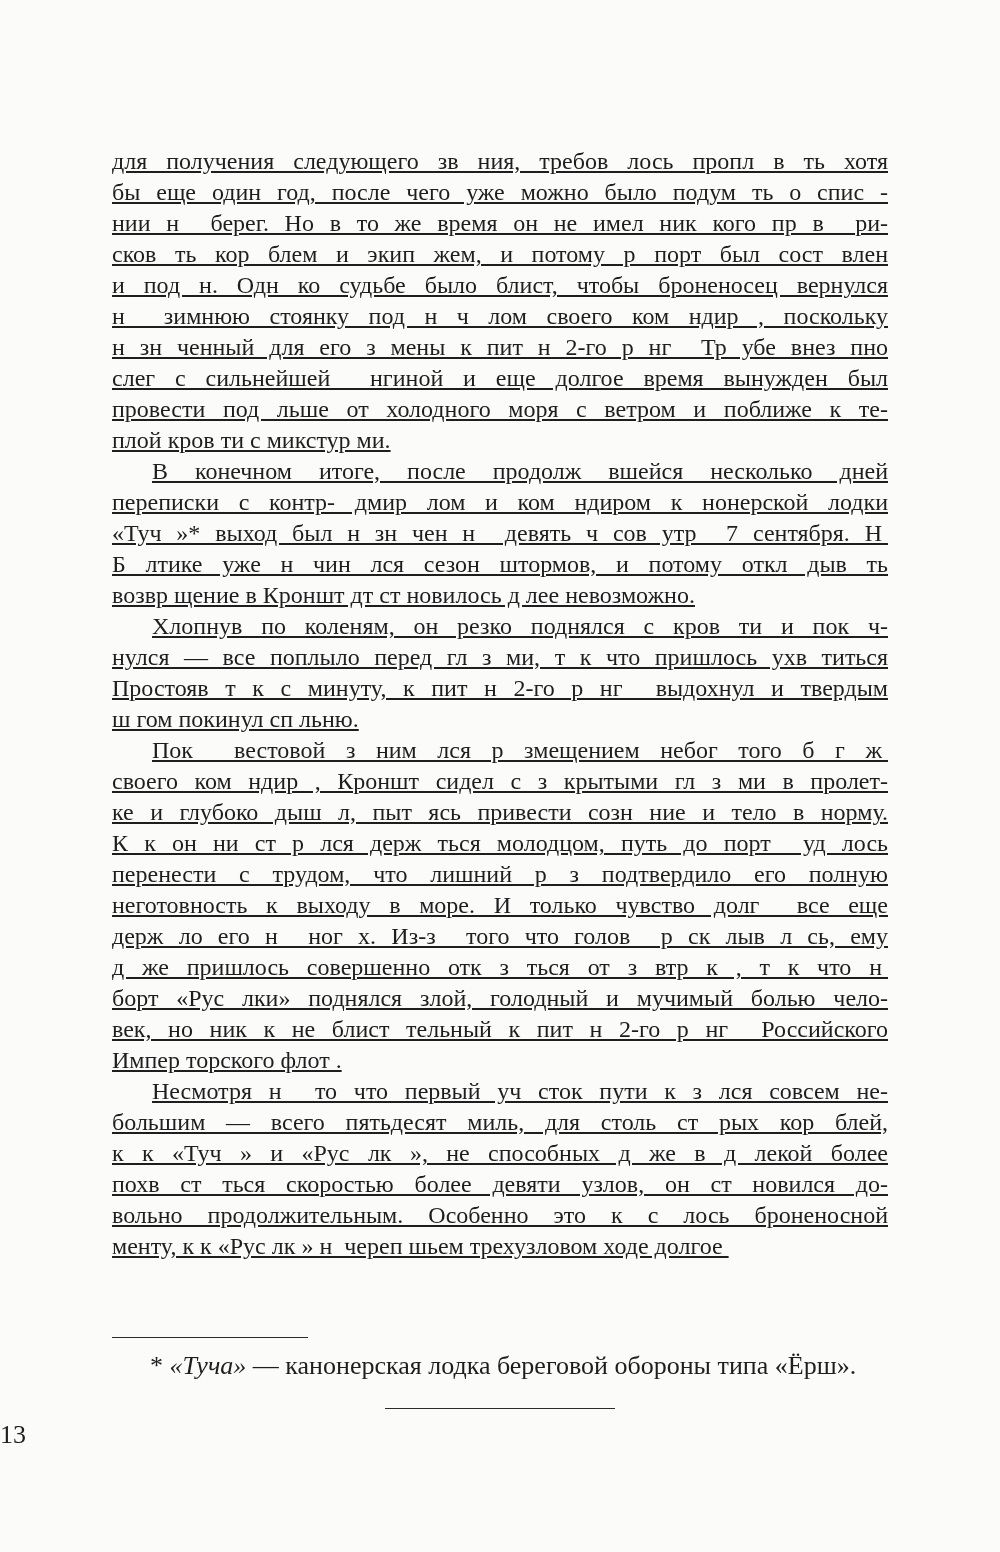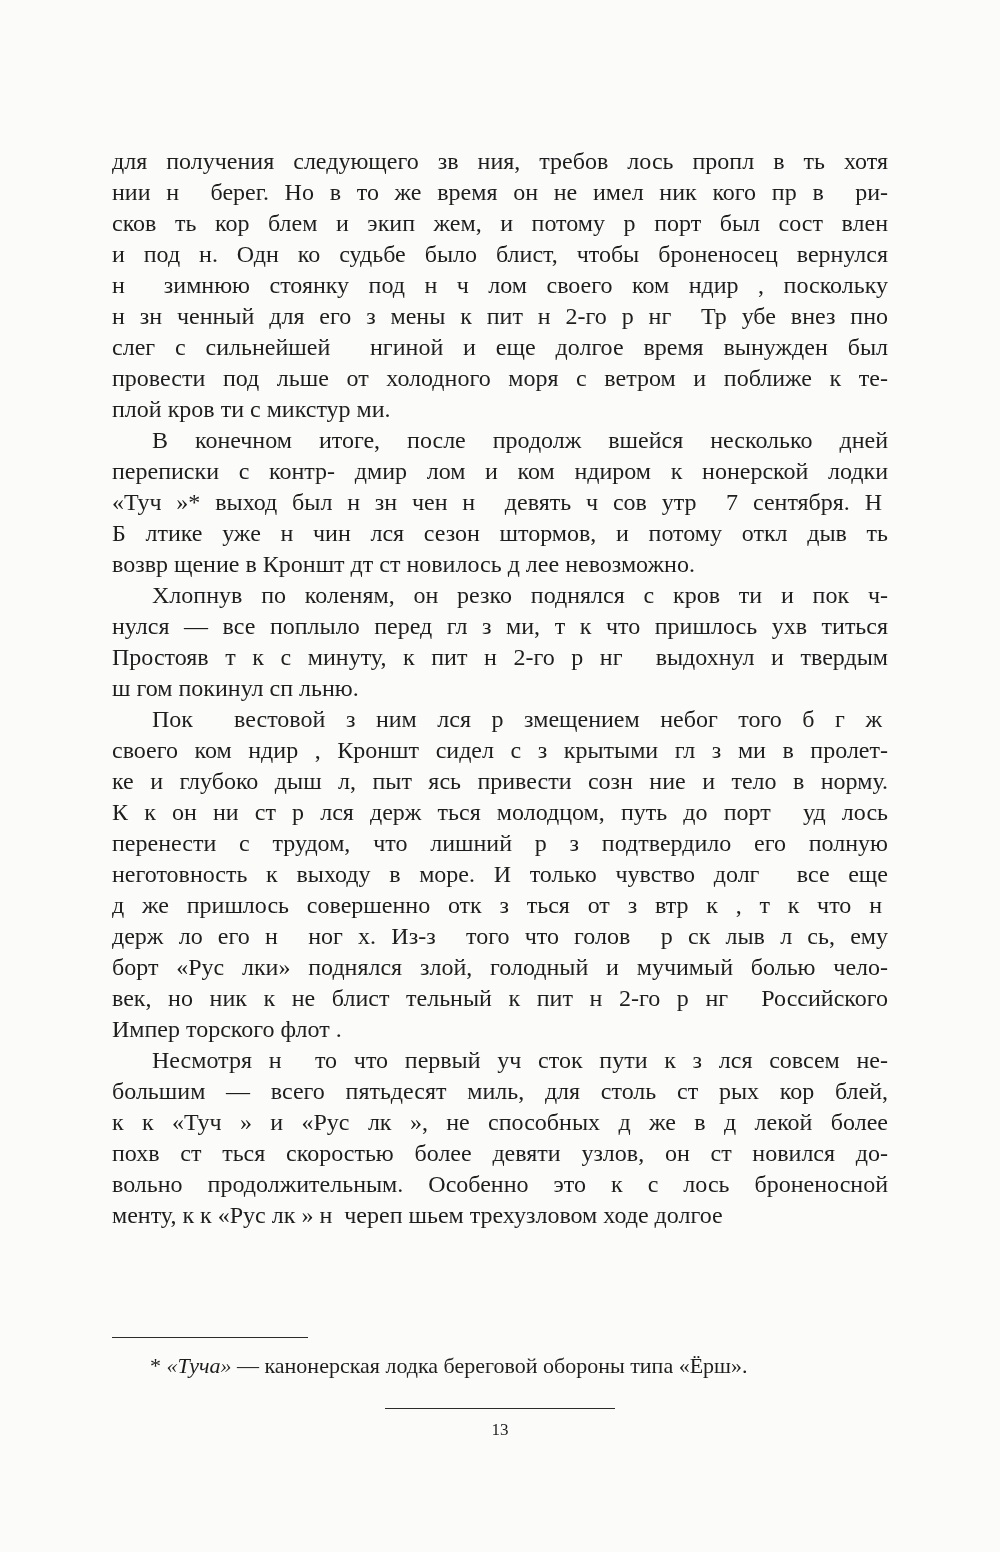--- a/index.html
+++ b/index.html
@@ -24,64 +24,65 @@
     width: 776px;
     font-size: 24px;
     line-height: 31px;
   }
   .para { margin: 0; }
   .line {
     white-space: pre-wrap;
     text-align: justify;
     text-align-last: justify;
     text-justify: inter-word;
+    text-decoration: underline;
   }
   .line.last { text-align-last: left; }
   .para.indent .line:first-child { text-indent: 40px; }
   .footnote-sep {
     position: absolute;
     left: 112px;
     top: 1337px;
     width: 196px;
     border-top: 1.5px solid #2b2b2b;
   }
   .footnote {
     position: absolute;
     left: 112px;
     top: 1352px;
     width: 776px;
     padding-left: 38px;
-    font-size: 22px;
+    font-size: 26px;
     line-height: 28px;
     white-space: pre-wrap;
   }
   .footnote .it { font-style: italic; }
   .pagenum-rule {
     position: absolute;
     left: 385px;
     top: 1408px;
     width: 230px;
     border-top: 1.5px solid #2b2b2b;
   }
   .page-number {
     position: absolute;
     left: 0;
     top: 1420px;
     width: 1000px;
-    text-align: center;
-    font-size: 17px;
+    font-size: 26px;
   }
 </style>
 </head>
 <body style="background: rgb(251, 251, 250); color: rgb(30, 30, 30);">
 
 <div class="page">
   <div class="text-block">
       <div class="para">
         <div class="line">для получения следующего зв ния, требов лось пропл в ть хотя</div>
+        <div class="line">бы еще один год, после чего уже можно было подум ть о спис -</div>
         <div class="line">нии н  берег. Но в то же время он не имел ник кого пр в  ри-</div>
         <div class="line">сков ть кор блем и экип жем, и потому р порт был сост влен</div>
         <div class="line">и под н. Одн ко судьбе было блист, чтобы броненосец вернулся</div>
         <div class="line">н  зимнюю стоянку под н ч лом своего ком ндир , поскольку</div>
         <div class="line">н зн ченный для его з мены к пит н 2-го р нг  Тр убе внез пно</div>
         <div class="line">слег с сильнейшей  нгиной и еще долгое время вынужден был</div>
         <div class="line">провести под льше от холодного моря с ветром и поближе к те-</div>
         <div class="line last">плой кров ти с микстур ми.</div>
       </div>
       <div class="para indent">
@@ -97,22 +98,22 @@
         <div class="line">Простояв т к с минуту, к пит н 2-го р нг  выдохнул и твердым</div>
         <div class="line last">ш гом покинул сп льню.</div>
       </div>
       <div class="para indent">
         <div class="line">Пок  вестовой з ним лся р змещением небог того б г ж </div>
         <div class="line">своего ком ндир , Кроншт сидел с з крытыми гл з ми в пролет-</div>
         <div class="line">ке и глубоко дыш л, пыт ясь привести созн ние и тело в норму.</div>
         <div class="line">К к он ни ст р лся держ ться молодцом, путь до порт  уд лось</div>
         <div class="line">перенести с трудом, что лишний р з подтвердило его полную</div>
         <div class="line">неготовность к выходу в море. И только чувство долг  все еще</div>
+        <div class="line">держ ло его н  ног х. Из-з  того что голов  р ск лыв л сь, ему</div>
         <div class="line">д же пришлось совершенно отк з ться от з втр к , т к что н </div>
-        <div class="line">держ ло его н  ног х. Из-з  того что голов  р ск лыв л сь, ему</div>
         <div class="line">борт «Рус лки» поднялся злой, голодный и мучимый болью чело-</div>
         <div class="line">век, но ник к не блист тельный к пит н 2-го р нг  Российского</div>
         <div class="line last">Импер торского флот .</div>
       </div>
       <div class="para indent">
         <div class="line">Несмотря н  то что первый уч сток пути к з лся совсем не-</div>
         <div class="line">большим — всего пятьдесят миль, для столь ст рых кор блей,</div>
         <div class="line">к к «Туч » и «Рус лк », не способных д же в д лекой более</div>
         <div class="line">похв ст ться скоростью более девяти узлов, он ст новился до-</div>
         <div class="line">вольно продолжительным. Особенно это к с лось броненосной</div>

